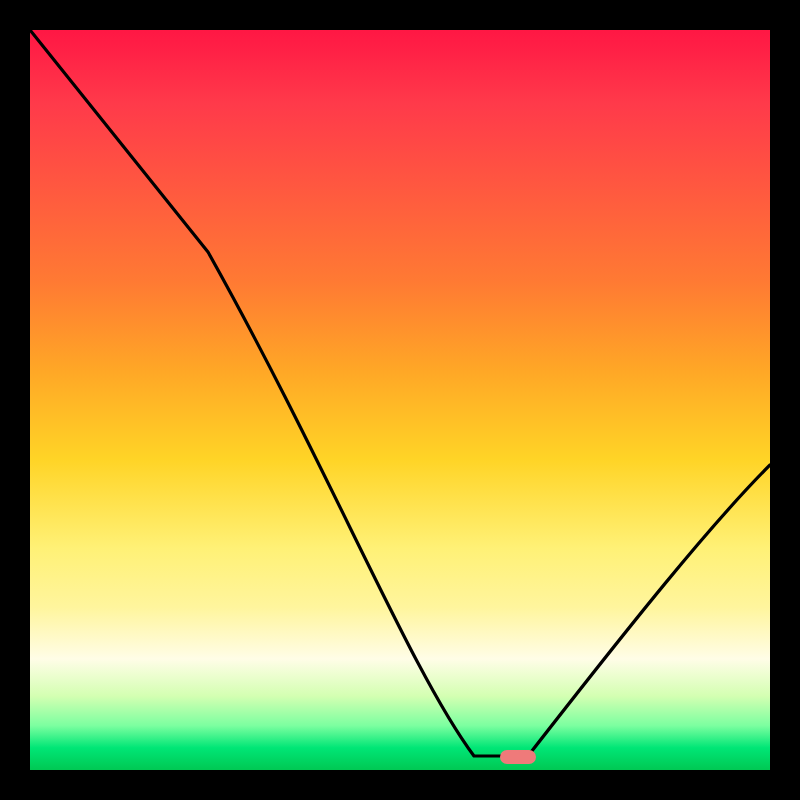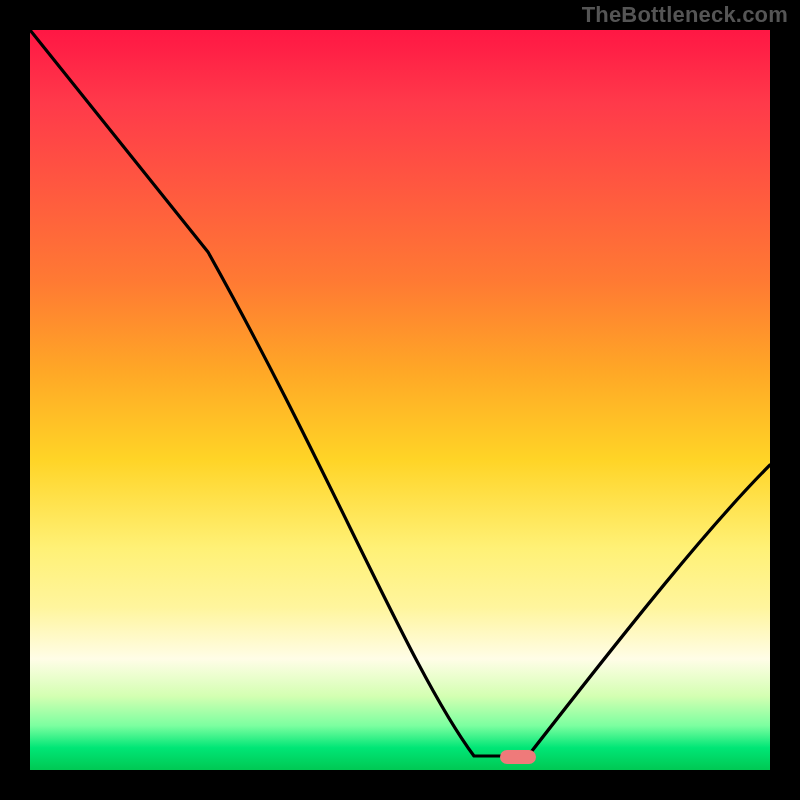--- a/index.html
+++ b/index.html
@@ -63,21 +63,20 @@
     position: absolute;
     background: #ef7a7a;
     border-radius: 8px;
   }
 </style>
 </head>
 <body>
 
 <div class="frame">
 
-  <div class="watermark">TheBottleneck.com</div>
 
   <div class="plot-area">
 
     <div class="gradient"></div>
 
     <svg class="curve-svg" viewBox="0 0 740 740" preserveAspectRatio="none">
       <path d="M 0 0
                C 60 75, 120 150, 178 222
                C 300 440, 380 640, 444 726
                L 498 726

